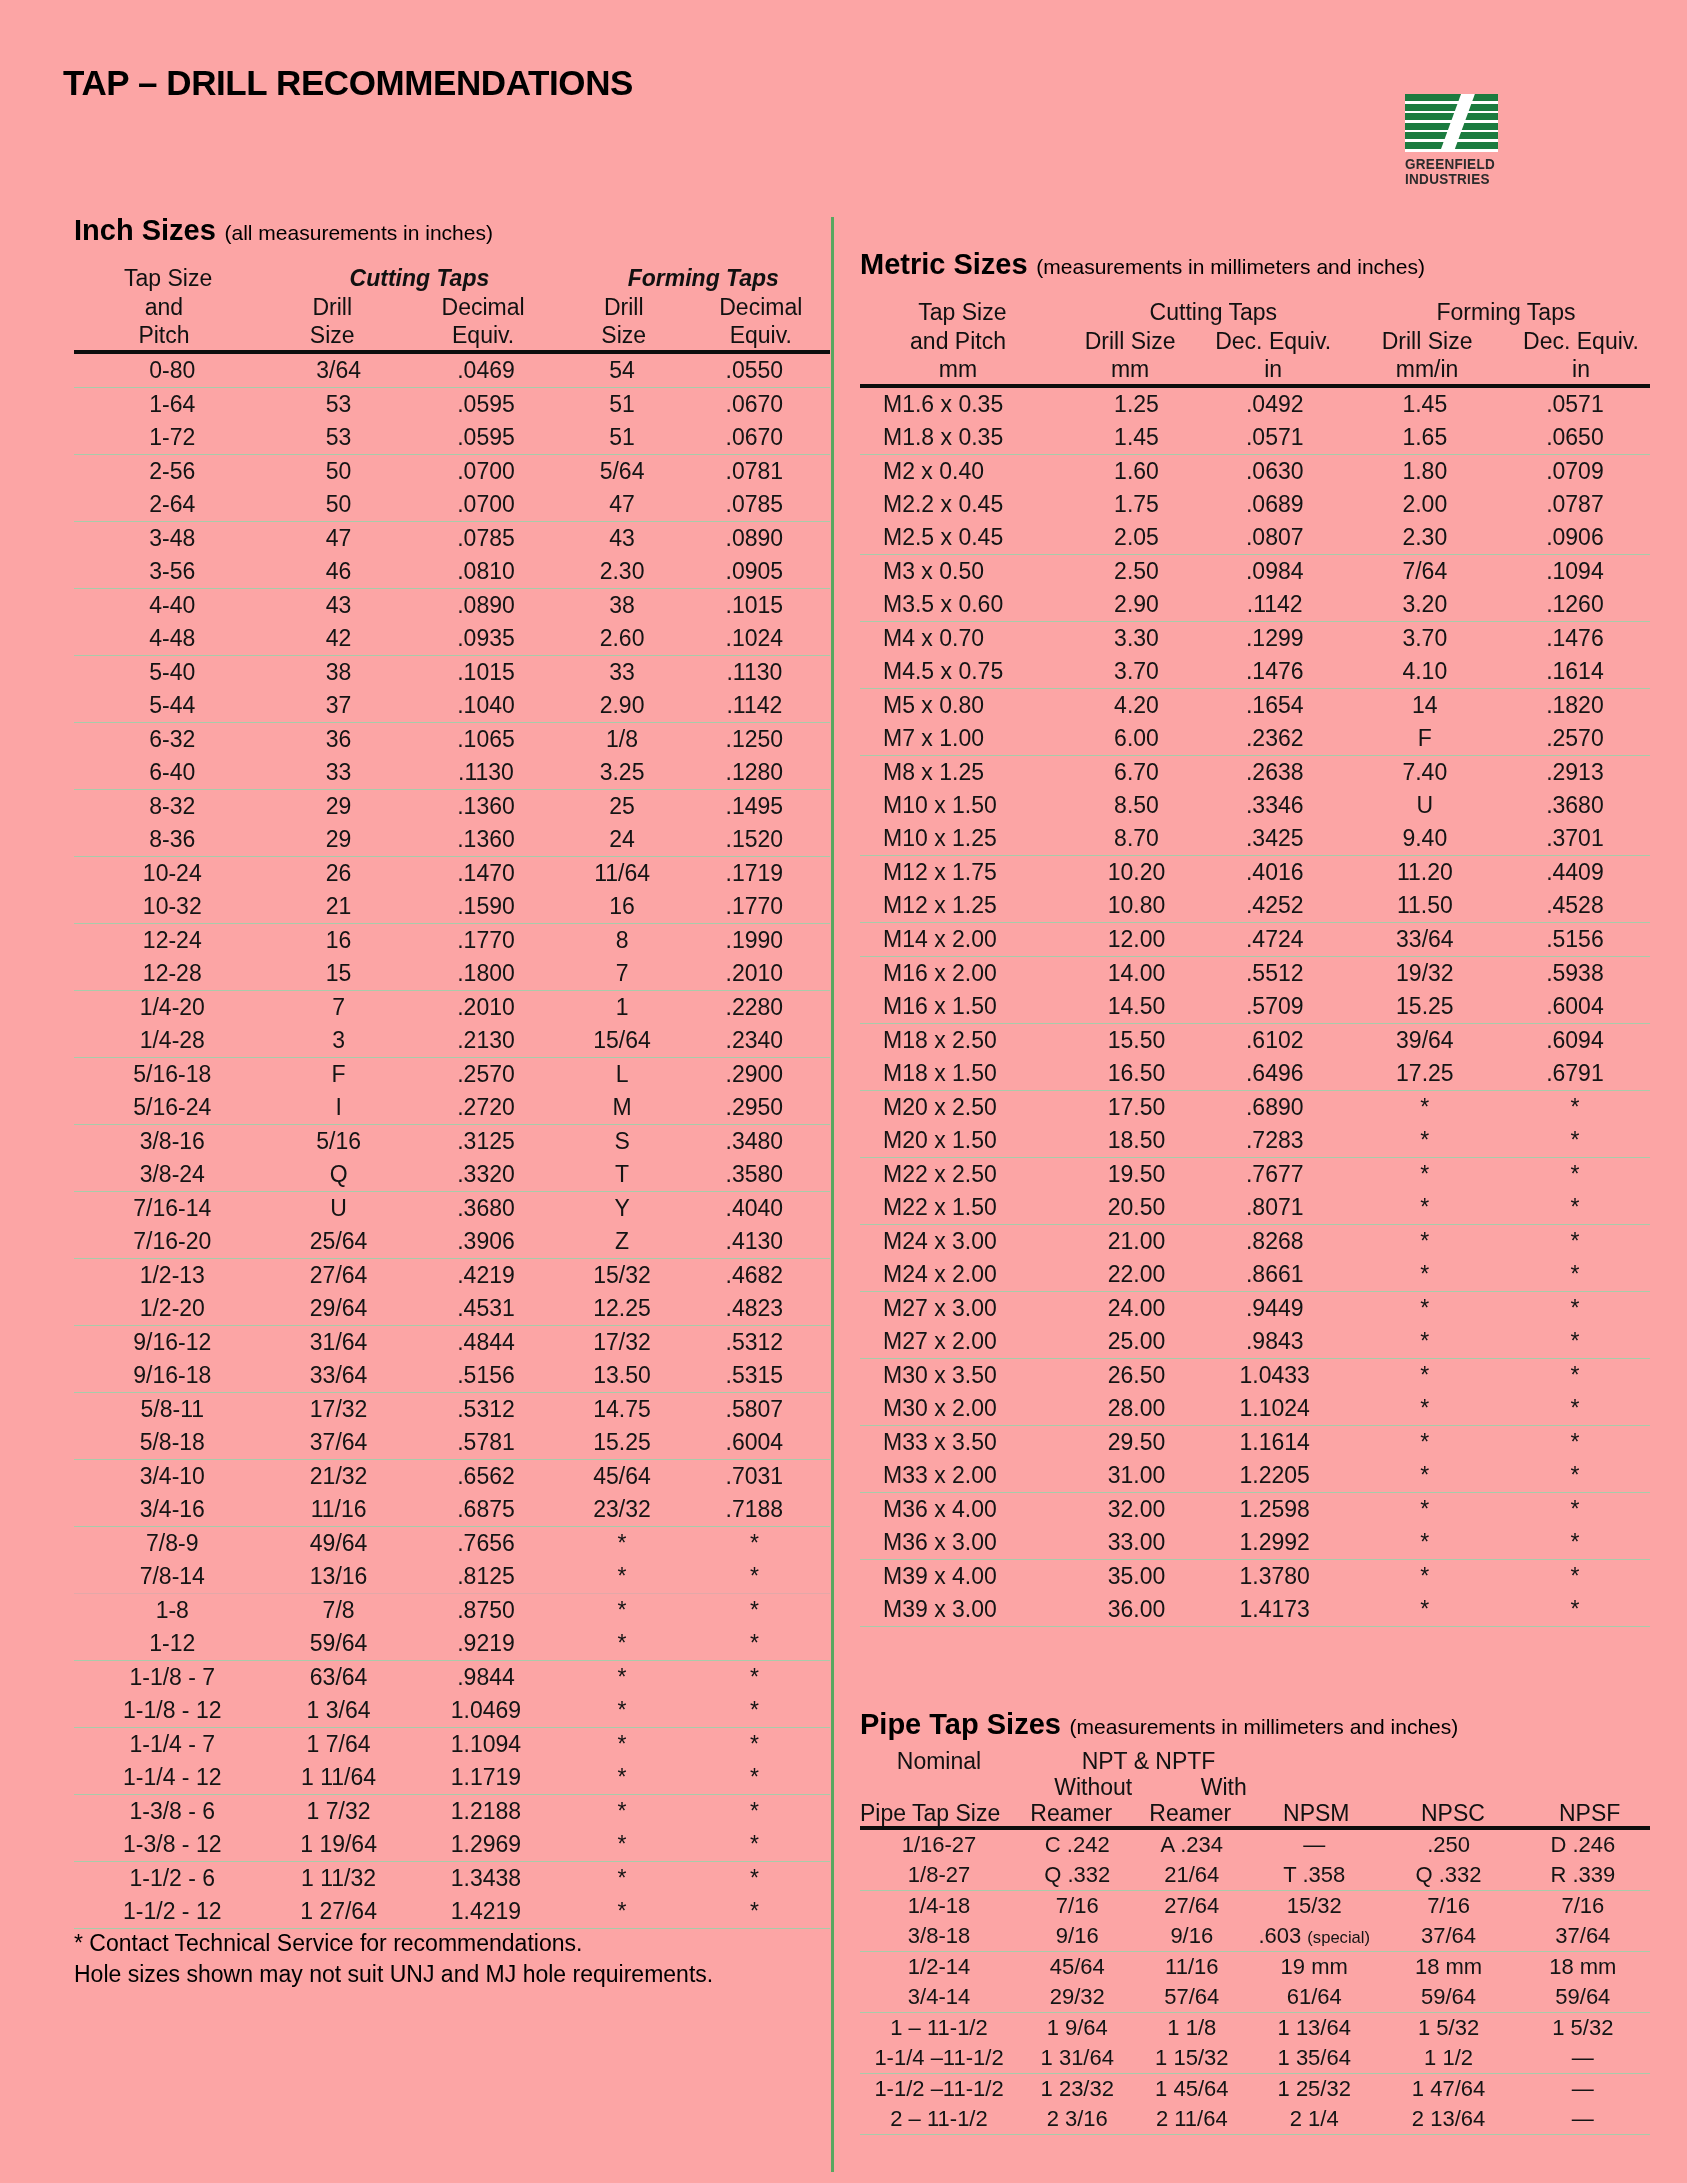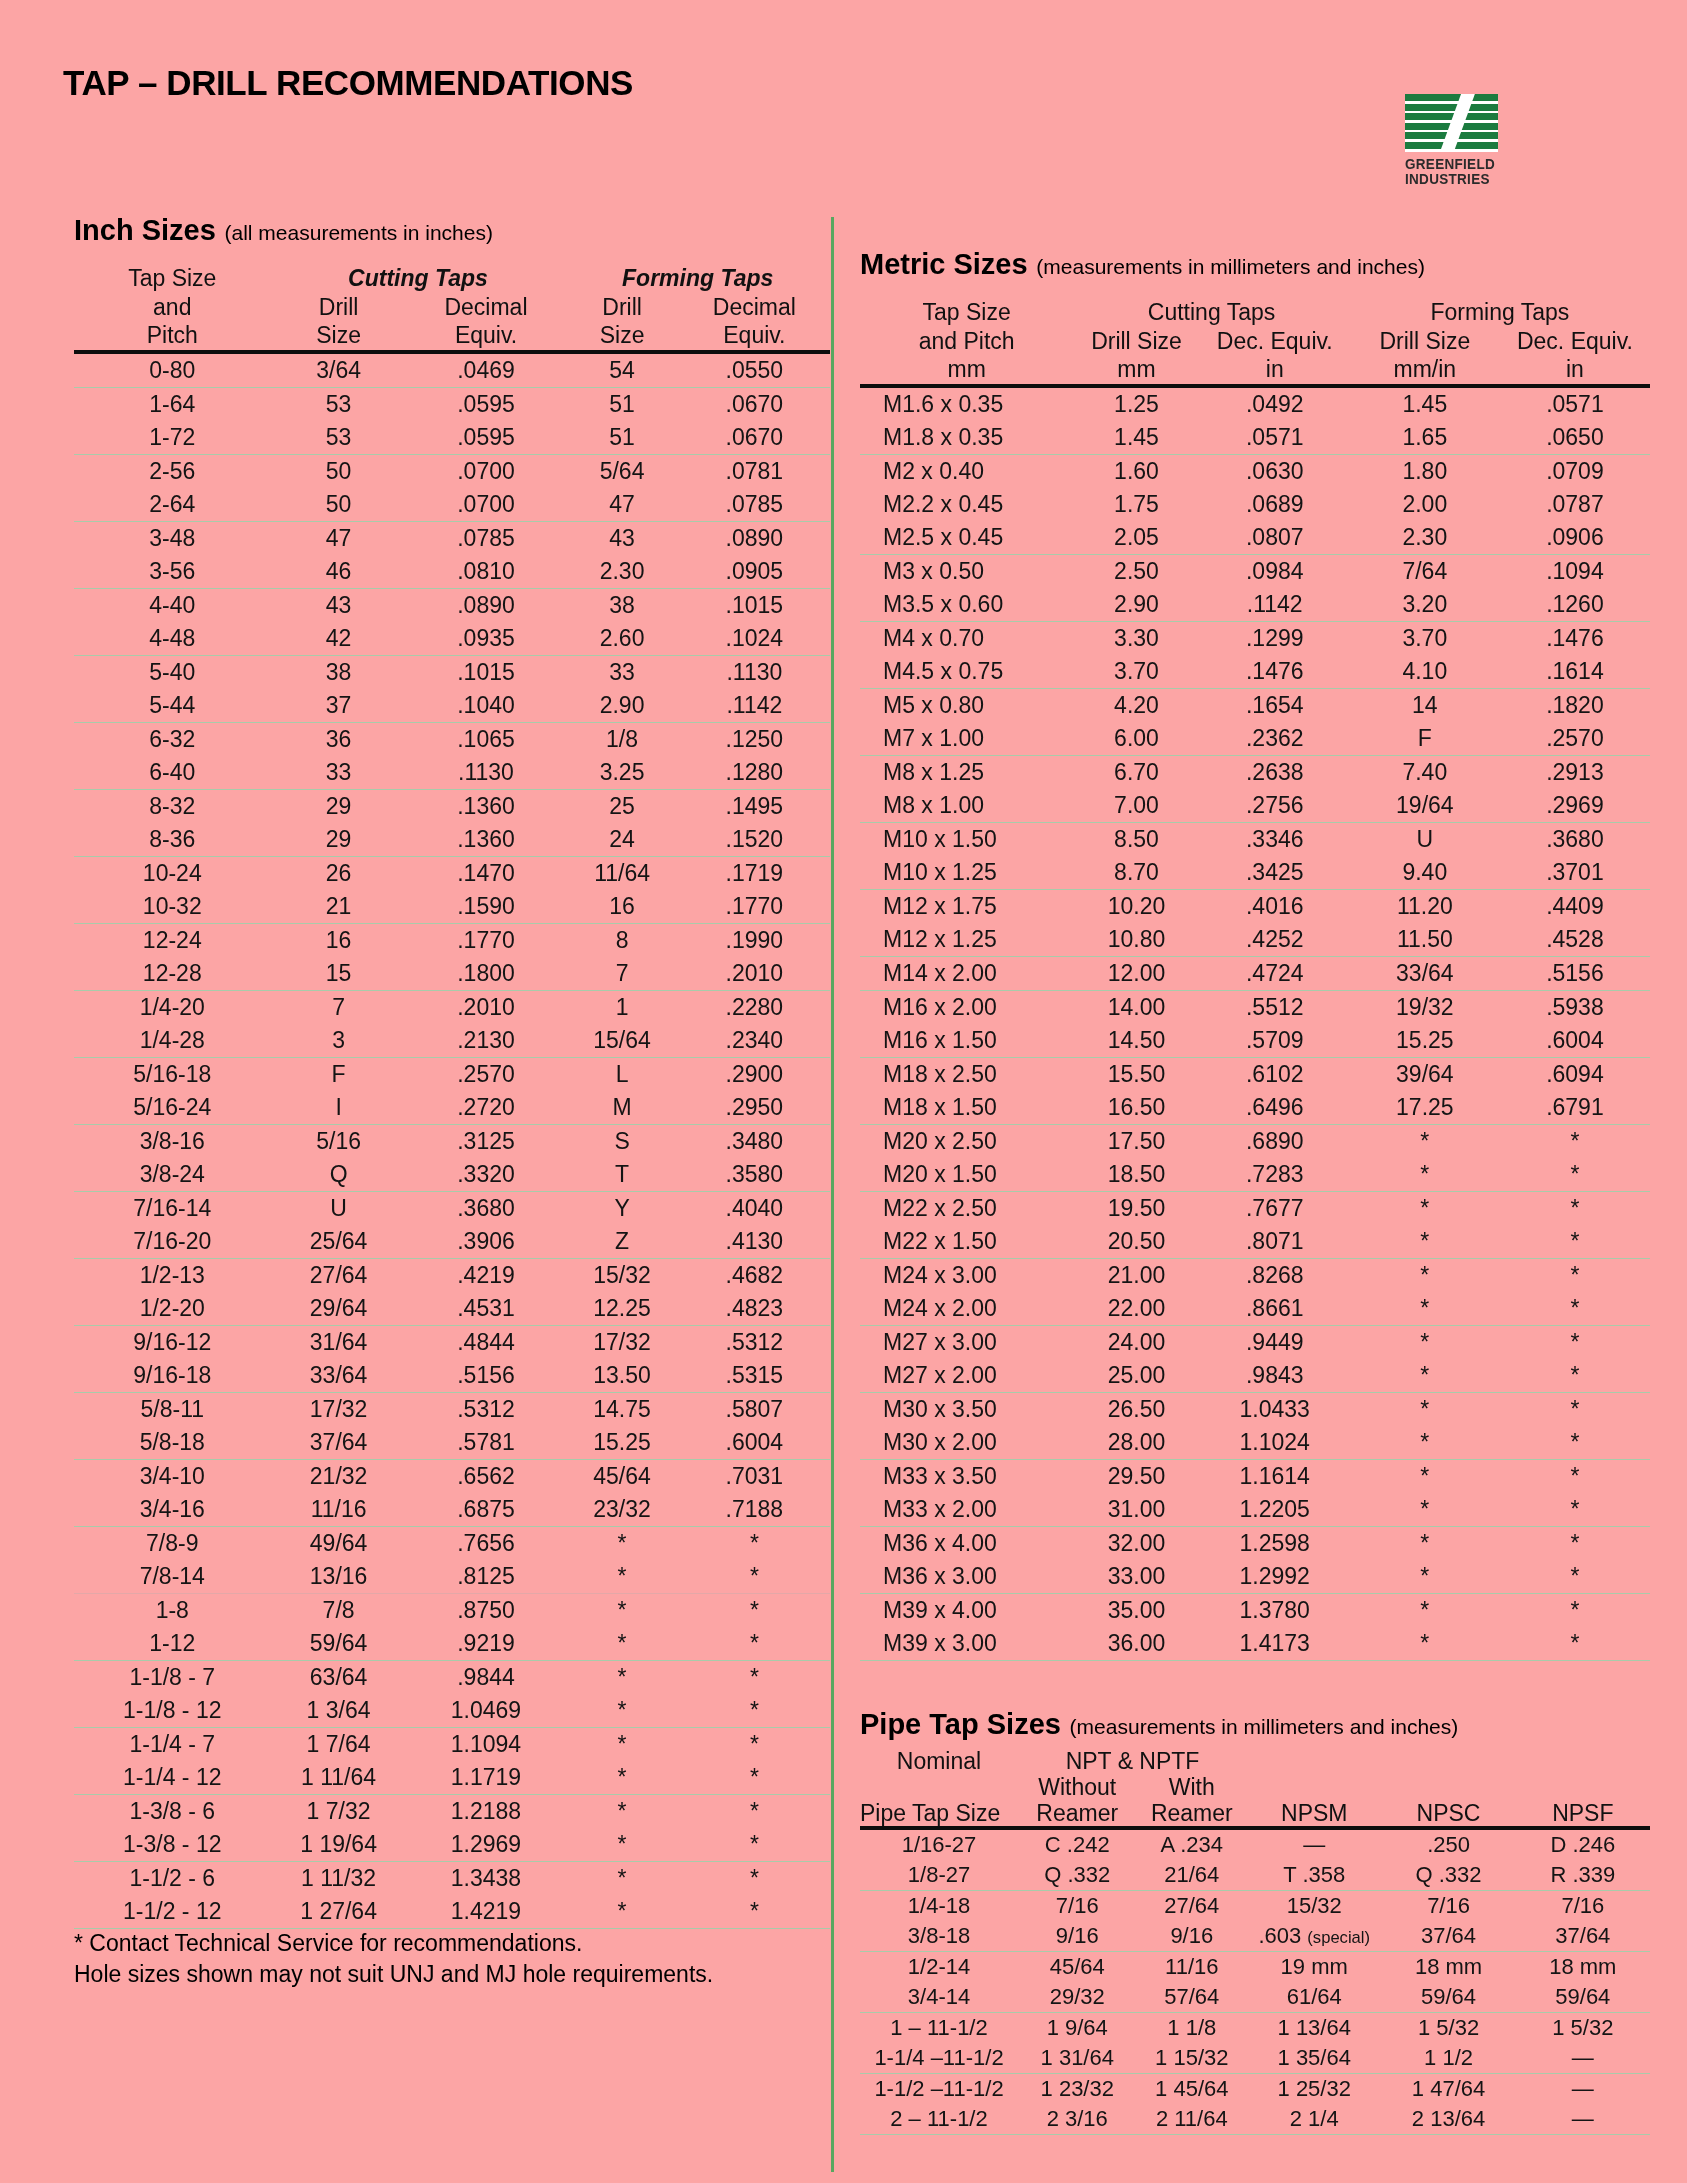--- a/index.html
+++ b/index.html
@@ -25,21 +25,21 @@
   .v-divider{position:absolute; left:831px; top:217px; width:2.6px; height:1955px; background:#58a75f;}
   
   .col{position:absolute; top:214px;}
   .col-inch{left:74px; width:756px;}
   .col-metric{left:860px; width:790px;margin-top:34px;}
   .sec-head{display:flex; align-items:baseline; gap:8.7px; white-space:nowrap;}
   .sec-head .big{font-size:29px; font-weight:bold; color:#000;}
   .sec-head .small{font-size:21px; color:#000;}
   
   .thead{position:absolute; left:0; width:100%;}
-  .h-line{display:flex; width:100%; line-height:28.5px; font-size:23px; text-align:center;}
+  .h-line{display:flex; width:100%; line-height:28.5px; font-size:23px; text-align:center;gap:16px;}
   .h-line span{display:block;}
   .group-inch{font-weight:bold; font-style:italic;}
   .pipe .h-line{line-height:26px;}
   
   .inch .hc1{width:26%;} .inch .hc2{width:18%;} .inch .hc3{width:21%;}
   .inch .hc4{width:15%;} .inch .hc5{width:20%;}
   .inch .hc23{width:39%;} .inch .hc45{width:35%;}
   
   .metric .hc1{width:27%;} .metric .hc2{width:16%;} .metric .hc3{width:19%;}
   .metric .hc4{width:19%;} .metric .hc5{width:19%;}
@@ -566,27 +566,20 @@
             <span>F</span>
             <span>.2570</span>
           </div>
           <div class="trow">
             <span>M8 x 1.25</span>
             <span>6.70</span>
             <span>.2638</span>
             <span>7.40</span>
             <span>.2913</span>
           </div>
-          <div class="trow sep-g">
-            <span>M8 x 1.00</span>
-            <span>7.00</span>
-            <span>.2756</span>
-            <span>19/64</span>
-            <span>.2969</span>
-          </div>
           <div class="trow">
             <span>M10 x 1.50</span>
             <span>8.50</span>
             <span>.3346</span>
             <span>U</span>
             <span>.3680</span>
           </div>
           <div class="trow sep-g">
             <span>M10 x 1.25</span>
             <span>8.70</span>

